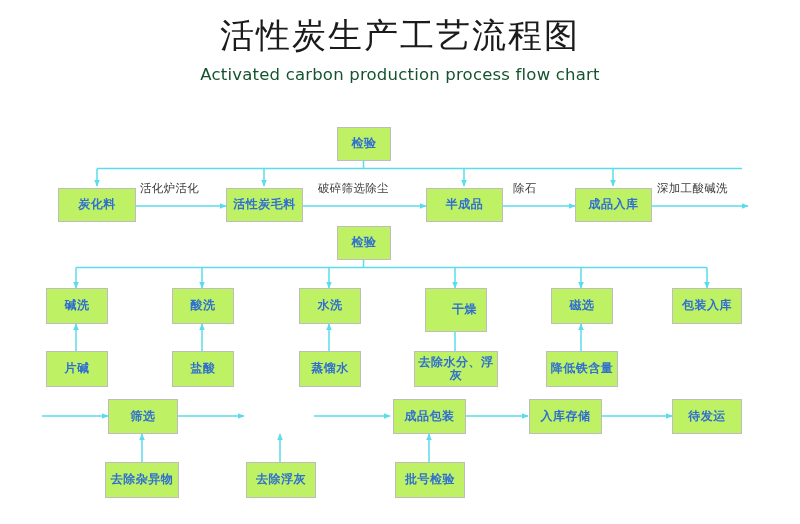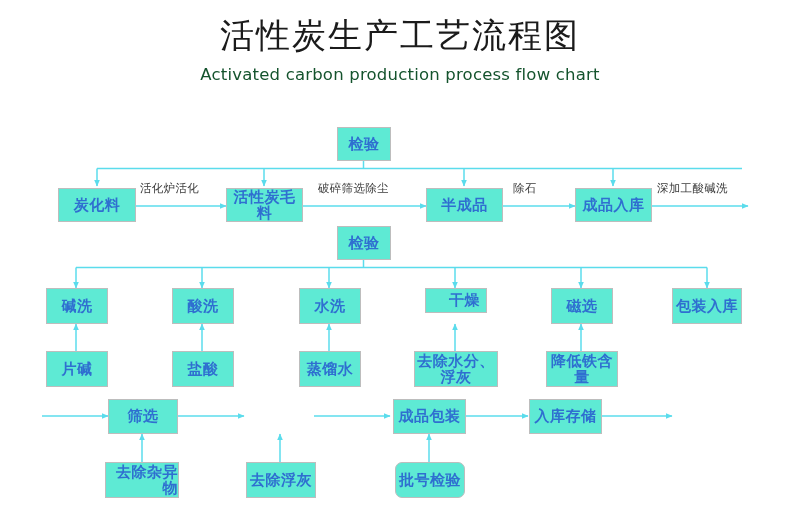--- a/index.html
+++ b/index.html
@@ -34,24 +34,24 @@
     letter-spacing: 0.2px;
     font-weight: 400;
   }
 
   
   #wires { position: absolute; left: 0; top: 0; width: 800px; height: 524px; }
 
   
   .node {
     position: absolute;
-    background: #5eead4;
+    background: #bef264;
     border: 1px solid #bdbdbd;
     color: #2f6fd0;
-    font-size: 15px;
+    font-size: 12px;
     font-weight: 700;
     display: flex;
     align-items: center;
     justify-content: center;
     letter-spacing: 0.5px;
     text-align: center;
     line-height: 1.1;
     z-index: 3;
   }
   .edge-label {
@@ -132,31 +132,32 @@
   <div class="node" style="left:575px; top:188px; width:77px; height:34px;">成品入库</div>
 
   <div class="edge-label" style="left:140px; top:181px;">活化炉活化</div>
   <div class="edge-label" style="left:318px; top:181px;">破碎筛选除尘</div>
   <div class="edge-label" style="left:513px; top:181px;">除石</div>
   <div class="edge-label" style="left:657px; top:181px;">深加工酸碱洗</div>
 
   <div class="node" style="left:46px;  top:288px; width:62px; height:36px;">碱洗</div>
   <div class="node" style="left:299px; top:288px; width:62px; height:36px;">水洗</div>
   <div class="node" style="left:172px; top:288px; width:62px; height:36px;">酸洗</div>
-  <div class="node" style="left:425px; top:288px; width:62px; height:25px;padding-left:17px;">干燥</div>
+  <div class="node" style="left:425px; top:288px; width:62px; height:44px;padding-left:17px;">干燥</div>
   <div class="node" style="left:551px; top:288px; width:62px; height:36px;">磁选</div>
   <div class="node" style="left:672px; top:288px; width:70px; height:36px;">包装入库</div>
 
   <div class="node" style="left:46px;  top:351px; width:62px; height:36px;">片碱</div>
   <div class="node" style="left:172px; top:351px; width:62px; height:36px;">盐酸</div>
   <div class="node" style="left:299px; top:351px; width:62px; height:36px;">蒸馏水</div>
   <div class="node" style="left:414px; top:351px; width:84px; height:36px;">去除水分、浮灰</div>
   <div class="node" style="left:546px; top:351px; width:72px; height:36px;">降低铁含量</div>
 
   <div class="node" style="left:108px; top:399px; width:70px; height:35px;">筛选</div>
   <div class="node" style="left:393px; top:399px; width:73px; height:35px;">成品包装</div>
   <div class="node" style="left:529px; top:399px; width:73px; height:35px;">入库存储</div>
+  <div class="node" style="left:672px; top:399px; width:70px; height:35px;">待发运</div>
 
   <div class="node" style="left:105px; top:462px; width:74px; height:36px;text-align:right;">去除杂异物</div>
   <div class="node" style="left:246px; top:462px; width:70px; height:36px;">去除浮灰</div>
-  <div class="node" style="left:395px; top:462px; width:70px; height:36px;border-radius:7px;">批号检验</div>
+  <div class="node" style="left:395px; top:462px; width:70px; height:36px;">批号检验</div>
 
 </div>
 
 </body></html>

